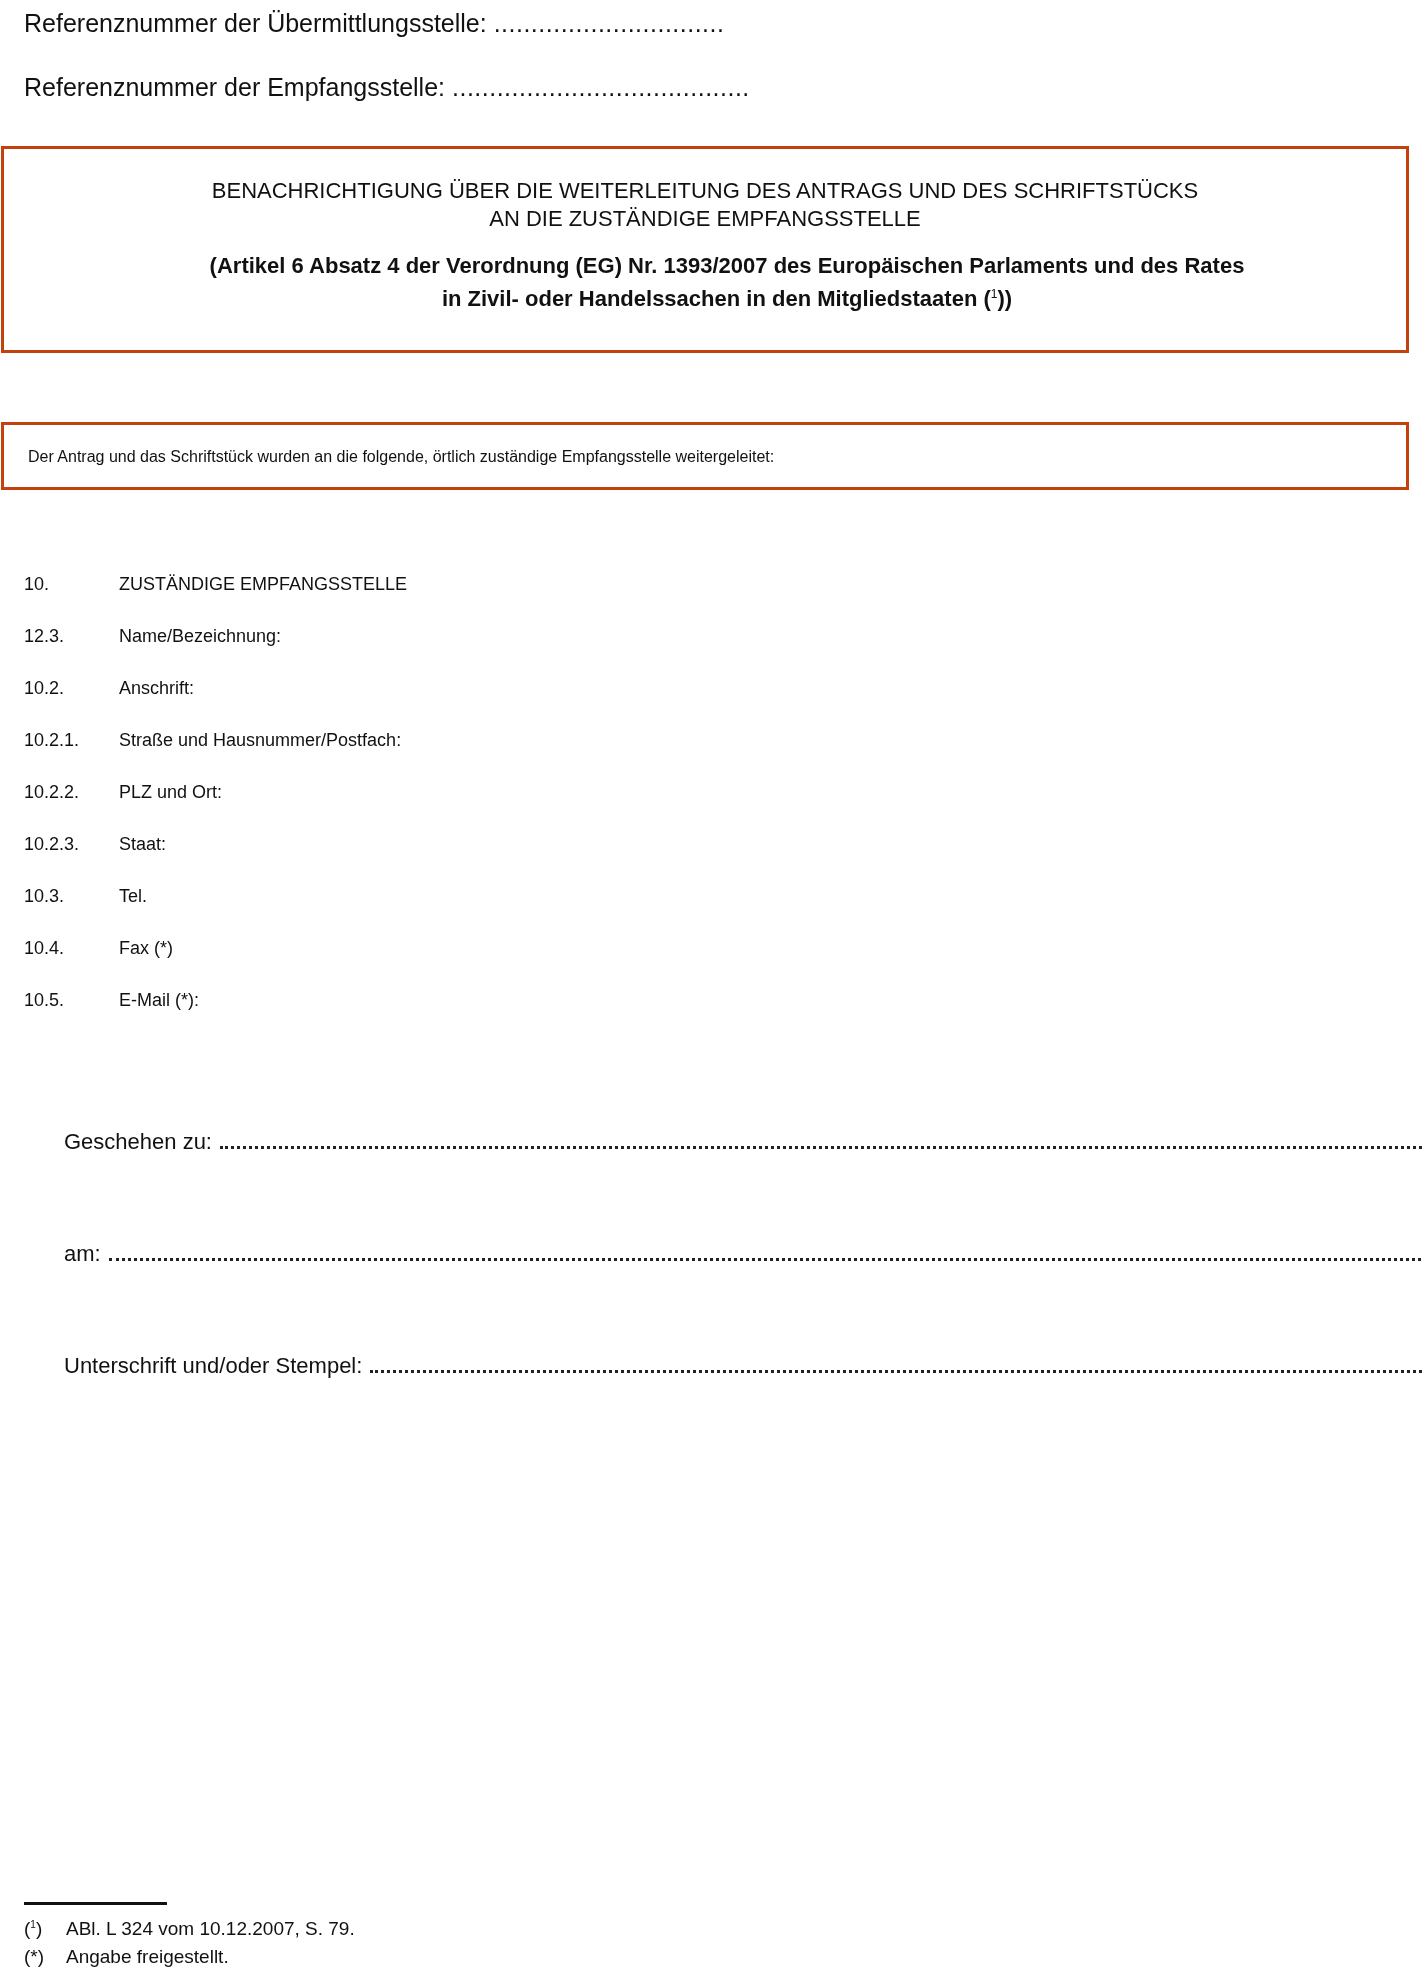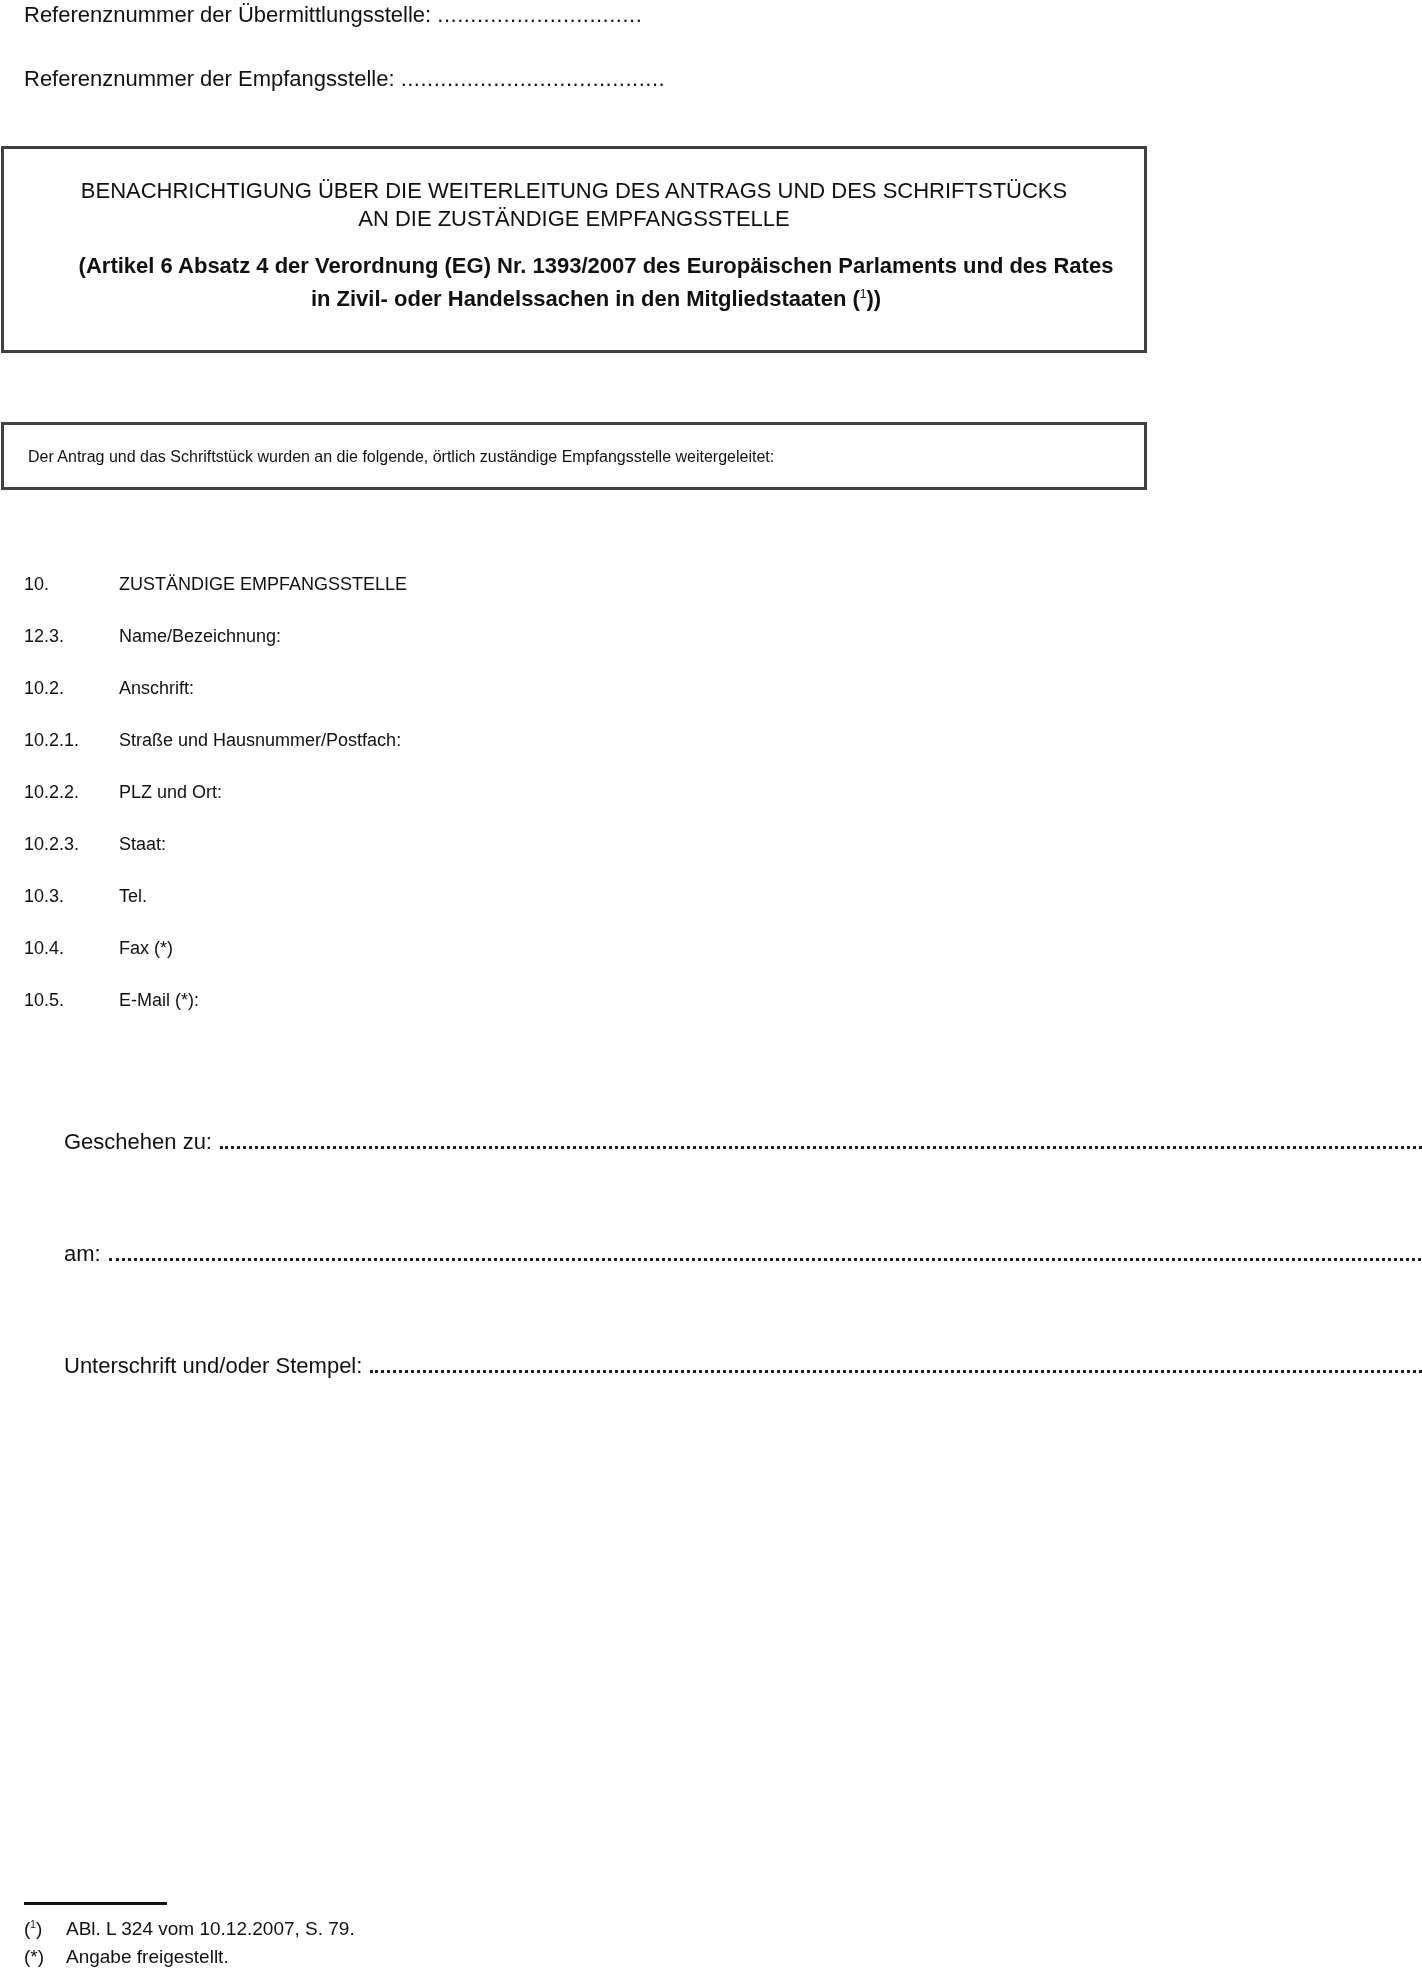--- a/index.html
+++ b/index.html
@@ -1,27 +1,27 @@
 <!DOCTYPE html>
 <html><head>
 <meta charset="utf-8">
 <style>
   html, body { margin: 0; padding: 0; background: #ffffff; }
   body {
     width: 1422px; height: 1972px; position: relative; overflow: hidden;
     font-family: "Liberation Sans", sans-serif; color: #111111;
   }
   .abs { position: absolute; }
-  .line { font-size: 22px; line-height: 26px; white-space: nowrap; }
+  .line { font-size: 25px; line-height: 26px; white-space: nowrap; margin-top: 8px; }
   .ref1 { left: 24px; top: 2px; }
   .ref2 { left: 24px; top: 66px; }
   .dots { letter-spacing: 0.5px; }
   .box {
-    position: absolute; left: 1px; width: 1146px;
-    border: 3px solid #404040; box-sizing: border-box; background: #fff;
+    position: absolute; left: 1px; width: 1408px;
+    border: 3px solid #c2410c; box-sizing: border-box; background: #fff;
   }
   .box1 { top: 146px; height: 207px; }
   .box2 { top: 422px; height: 68px; }
   .title {
     position: absolute; left: 0; right: 0; text-align: center;
     font-size: 22px; line-height: 28px;
   }
   .t1 { top: 28px; }
   .subtitle {
     position: absolute; left: 0; right: 0; top: 103px; text-align: center;

